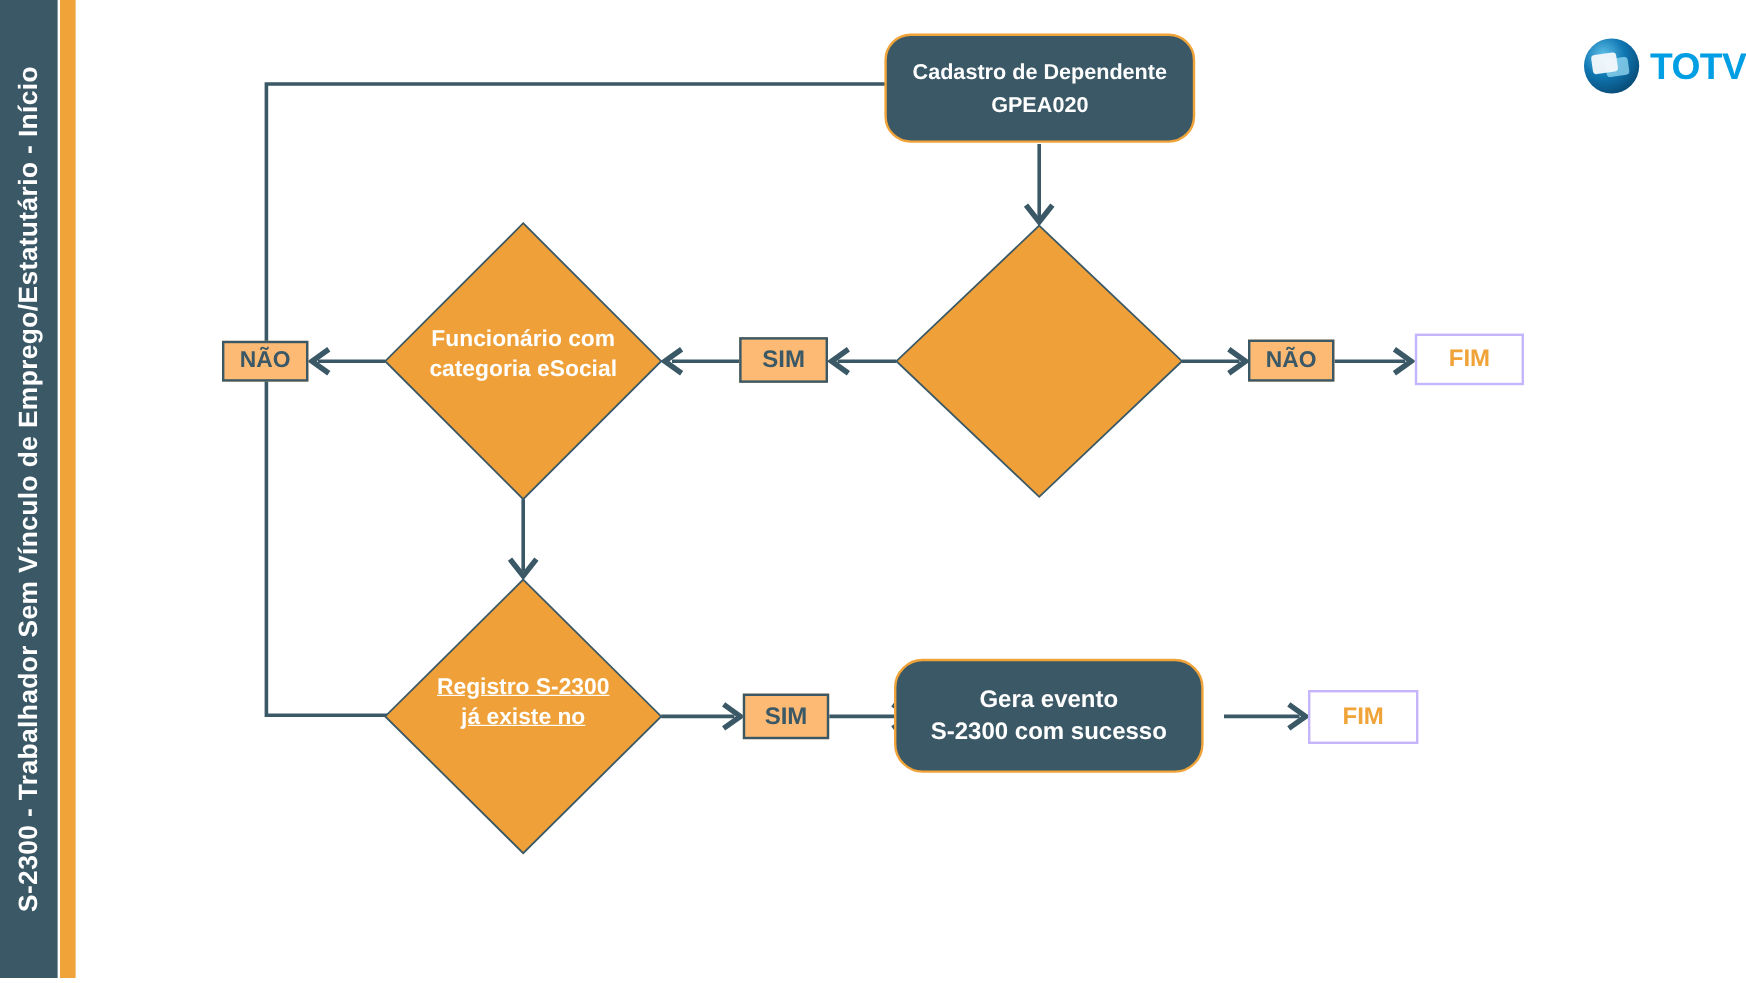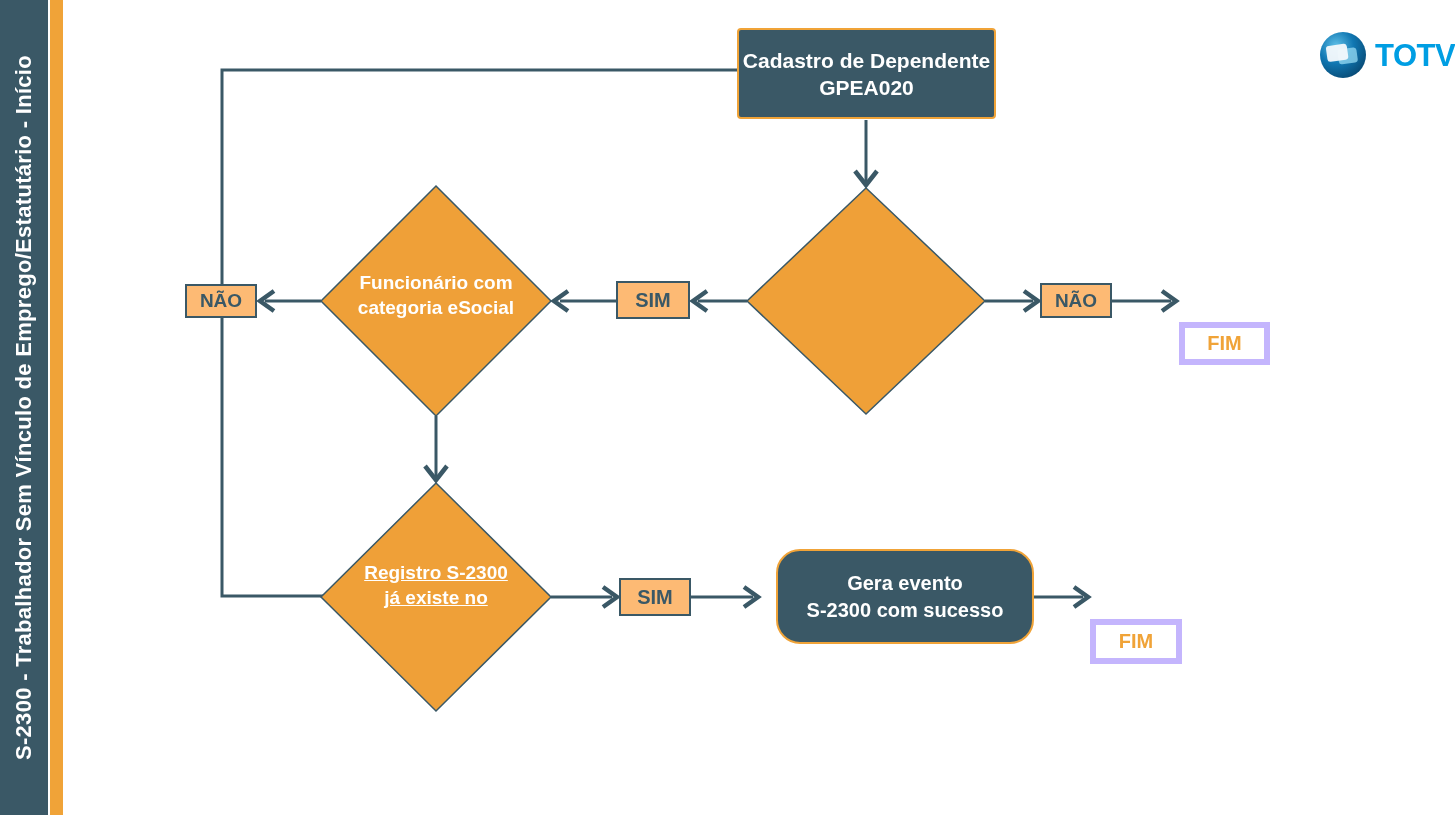--- a/index.html
+++ b/index.html
@@ -21,24 +21,24 @@
 
   
   svg.canvas { position:absolute; left:0; top:0; }
   .conn { stroke:#3a5866; stroke-width:3; fill:none; }
   .head { stroke:#3a5866; stroke-width:4.5; fill:none; }
   .diamond { fill:#efa038; stroke:#3a5866; stroke-width:1.5; }
 
   
   .node { position:absolute; display:flex; flex-direction:column; align-items:center; justify-content:center;
           text-align:center; font-weight:bold; }
-  .rounded { background:#3a5866; border:2.5px solid #f0a338; border-radius:4px;
-             color:#ffffff; font-size:21px; line-height:27px; }
+  .rounded { background:#3a5866; border:2.5px solid #f0a338; border-radius:22px;
+             color:#ffffff; font-size:18px; line-height:27px; }
   .lblbox  { background:#fdba74; border:2px solid #3a5866; color:#3a5866; font-size:20px; }
-  .fimbox  { background:#ffffff; border:6px solid #c4b5fd; color:#f0a338; font-size:20px;margin-top:44px; }
+  .fimbox  { background:#ffffff; border:2px solid #c4b5fd; color:#f0a338; font-size:20px; }
   .dtext   { position:absolute; width:210px; text-align:center; color:#ffffff;
              font-size:19px; line-height:25px; font-weight:bold; }
   .dtext span, .node span { display:block; }
 </style>
 </head>
 <body>
 
 <div id="stage">
 
   <div class="side-dark"></div>
@@ -82,21 +82,21 @@
     <polygon class="diamond" points="866,188 985,301 866,414 747,301"></polygon>
     <polygon class="diamond" points="436,186 551,301 436,416 321,301"></polygon>
     <polygon class="diamond" points="436,483 551,597 436,711 321,597"></polygon>
   </svg>
 
   <div class="node rounded" style="left:737px; top:28px; width:259px; height:91px;">
     <span>Cadastro de Dependente</span>
     <span>GPEA020</span>
   </div>
 
-  <div class="node rounded" style="left:776px; top:549px; width:258px; height:95px; border-radius:24px; font-size:20px; line-height:27px;">
+  <div class="node rounded" style="left:745px; top:549px; width:258px; height:95px; border-radius:24px; font-size:20px; line-height:27px;">
     <span>Gera evento</span>
     <span>S-2300 com sucesso</span>
   </div>
 
   <div class="dtext" style="left:331px; top:270px;">
     <span>Funcionário com</span>
     <span>categoria eSocial</span>
   </div>
   <div class="dtext" style="left:331px; top:560px;text-decoration:underline;">
     <span>Registro S-2300</span>

